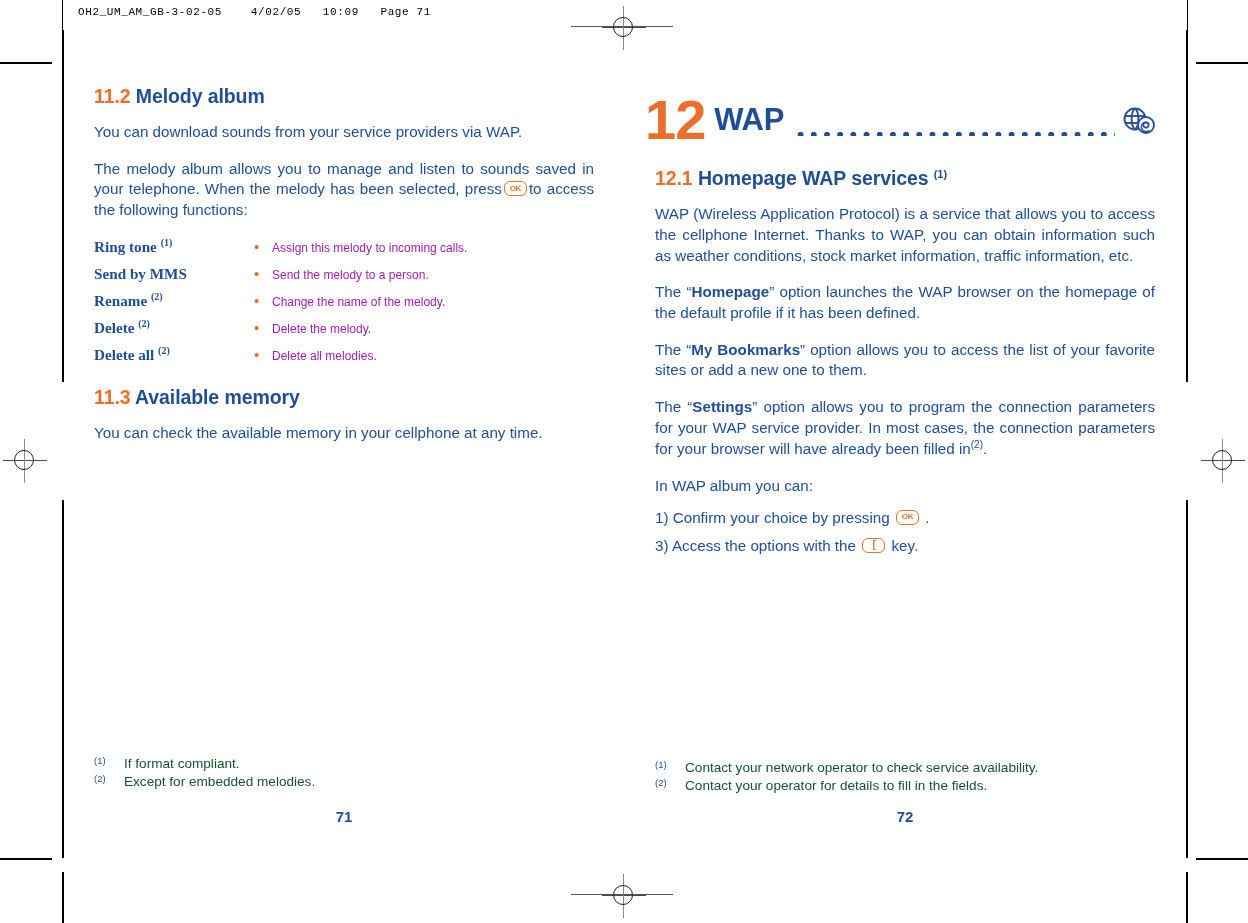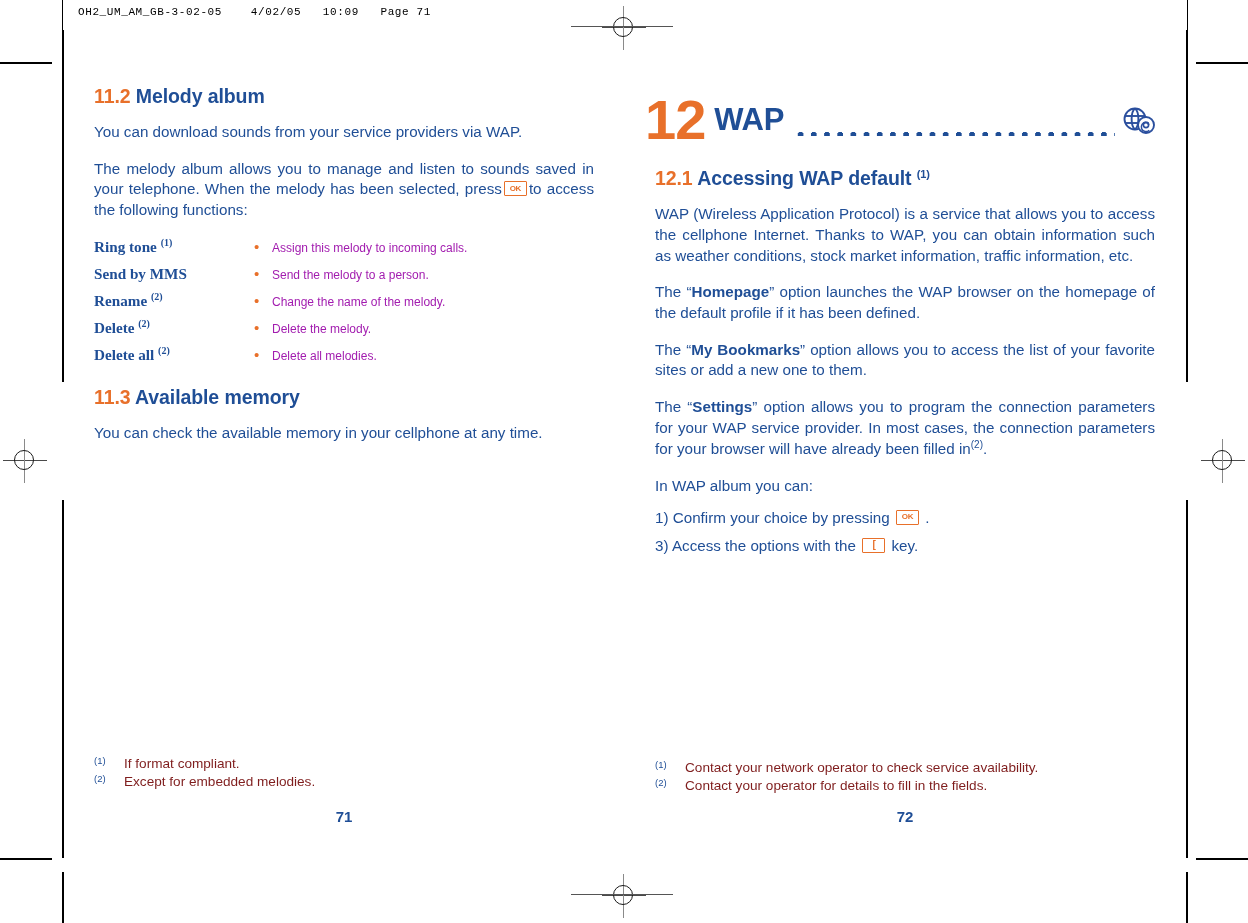--- a/index.html
+++ b/index.html
@@ -164,21 +164,21 @@
     align-self: flex-end;
     margin-bottom: 9px;
   }
   .chapter-icon { width: 34px; height: 32px; flex: 0 0 34px; }
 
   
   .key {
     display: inline-block;
     width: 23px; height: 15px;
     border: 1.6px solid #e8702a;
-    border-radius: 1px;
+    border-radius: 6px;
     position: relative;
     vertical-align: -2px;
     margin: 0 2px;
     box-sizing: border-box;
   }
   .key .lbl {
     position: absolute;
     left: 0; right: 0; top: 50%;
     transform: translateY(-50%);
     text-align: center;
@@ -229,21 +229,21 @@
   .fnmark {
     flex: 0 0 30px;
     font-size: 9.5px;
     vertical-align: super;
     color: #1f4e96;
     position: relative;
     top: -4px;
   }
   .fntext {
     font-size: 13.6px;
-    color: #7f1d1d;
+    color: #14532d;
   }
   .folio {
     position: absolute;
     top: 808px;
     width: 500px;
     text-align: center;
     font-size: 15px;
     font-weight: bold;
     color: #1f4e96;
   }
@@ -370,21 +370,21 @@
         </g>
         <circle cx="25" cy="21" r="8" fill="#ffffff" stroke="#2b4f9e" stroke-width="1.9"></circle>
         <circle cx="25" cy="21" r="2.6" fill="none" stroke="#2b4f9e" stroke-width="1.6"></circle>
         <path d="M27.6 21 a2.6 2.6 0 0 0 -2.6 -2.6 a4.6 4.6 0 1 0 3.2 7.8" fill="none" stroke="#2b4f9e" stroke-width="1.6"></path>
       </svg>
     </span>
   </div>
 
   <h2 class="sec">
     <span class="num">12.1</span>
-    <span>Accessing WAP default</span>
+    <span>Homepage WAP services</span>
     <span class="sup">(1)</span>
   </h2>
 
   <p class="body">WAP (Wireless Application Protocol) is a service that allows you to access the cellphone Internet. Thanks to WAP, you can obtain information such as weather conditions, stock market information, traffic information, etc.</p>
 
   <p class="body"><span>The “</span><b>Homepage</b><span>” option launches the WAP browser on the homepage of the default profile if it has been defined.</span></p>
 
   <p class="body"><span>The “</span><b>My Bookmarks</b><span>” option allows you to access the list of your favorite sites or add a new one to them.</span></p>
 
   <p class="body"><span>The “</span><b>Settings</b><span>” option allows you to program the connection parameters for your WAP service provider. In most cases, the connection parameters for your browser will have already been filled in</span><span class="sup">(2)</span><span>.</span></p>

